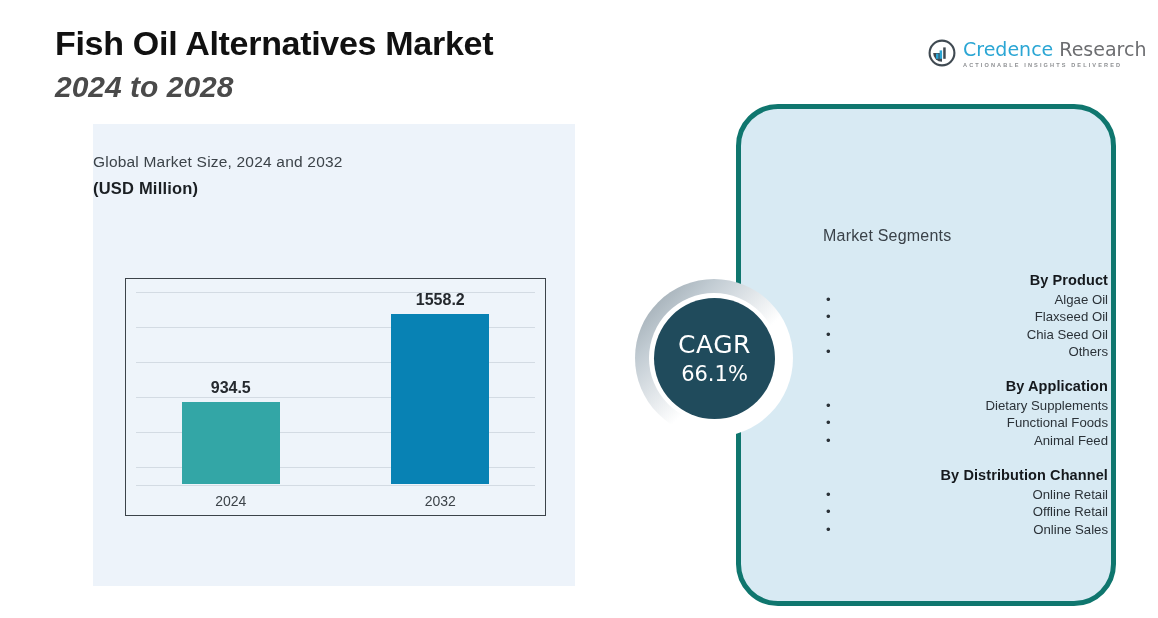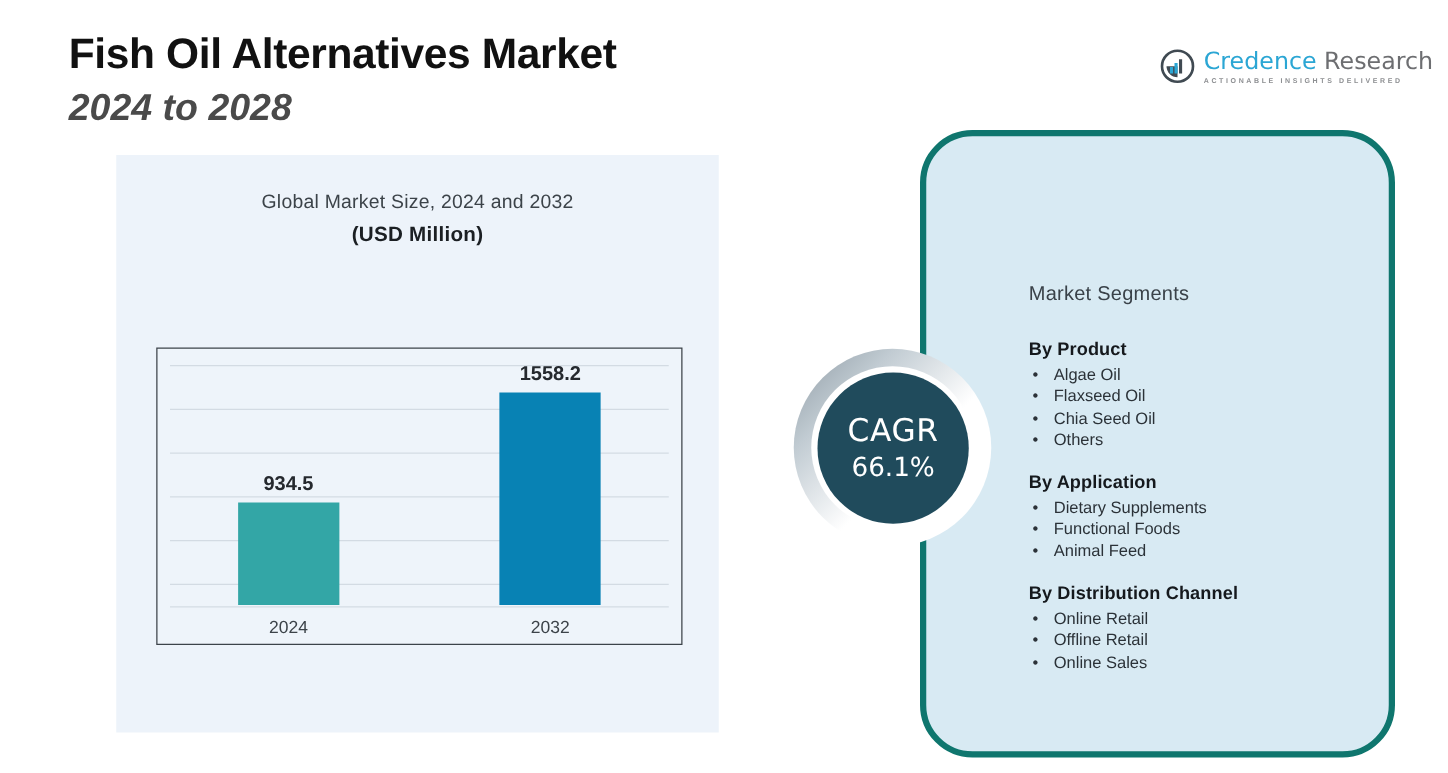--- a/index.html
+++ b/index.html
@@ -84,21 +84,21 @@
     top: 124px;
     width: 482px;
     height: 462px;
     background: #edf3fa;
   }
   .chart-heading {
     position: absolute;
     top: 29px;
     left: 0;
     width: 100%;
-    text-align: center;
+    text-align: left;
   }
   .chart-heading-line1 {
     font-size: 15.5px;
     color: #3c4349;
     letter-spacing: 0.2px;
   }
   .chart-heading-line2 {
     font-size: 16.5px;
     font-weight: bold;
     color: #1b1f23;
@@ -135,21 +135,21 @@
     width: 50%;
     height: 100%;
   }
   .bar-slot.s0 { left: 0%; }
   .bar-slot.s1 { left: 50%; }
   .bar {
     position: absolute;
     bottom: 0;
     left: 50%;
     transform: translateX(-50%);
-    width: 81px;
+    width: 98px;
   }
   .bar-2024 { background: #33a6a6; height: 82px; }
   .bar-2032 { background: #0882b4; height: 170px; }
   .bar-value {
     position: absolute;
     left: 50%;
     transform: translateX(-50%);
     bottom: calc(100% + 5px);
     font-size: 16px;
     font-weight: bold;
@@ -186,21 +186,21 @@
     left: 82px;
     top: 118px;
     width: 285px;
   }
   .segments-title {
     font-size: 16px;
     color: #3a4249;
     letter-spacing: 0.2px;
     margin-bottom: 27px;
   }
-  .seg-group { margin-bottom: 18px; }
+  .seg-group { margin-bottom: 18px; text-align: right; }
   .seg-group:last-child { margin-bottom: 0; }
   .seg-group-title {
     font-size: 14.5px;
     font-weight: bold;
     color: #15191d;
     margin-bottom: 3px;
     letter-spacing: 0.1px;
   }
   .seg-list { list-style: none; }
   .seg-item {

